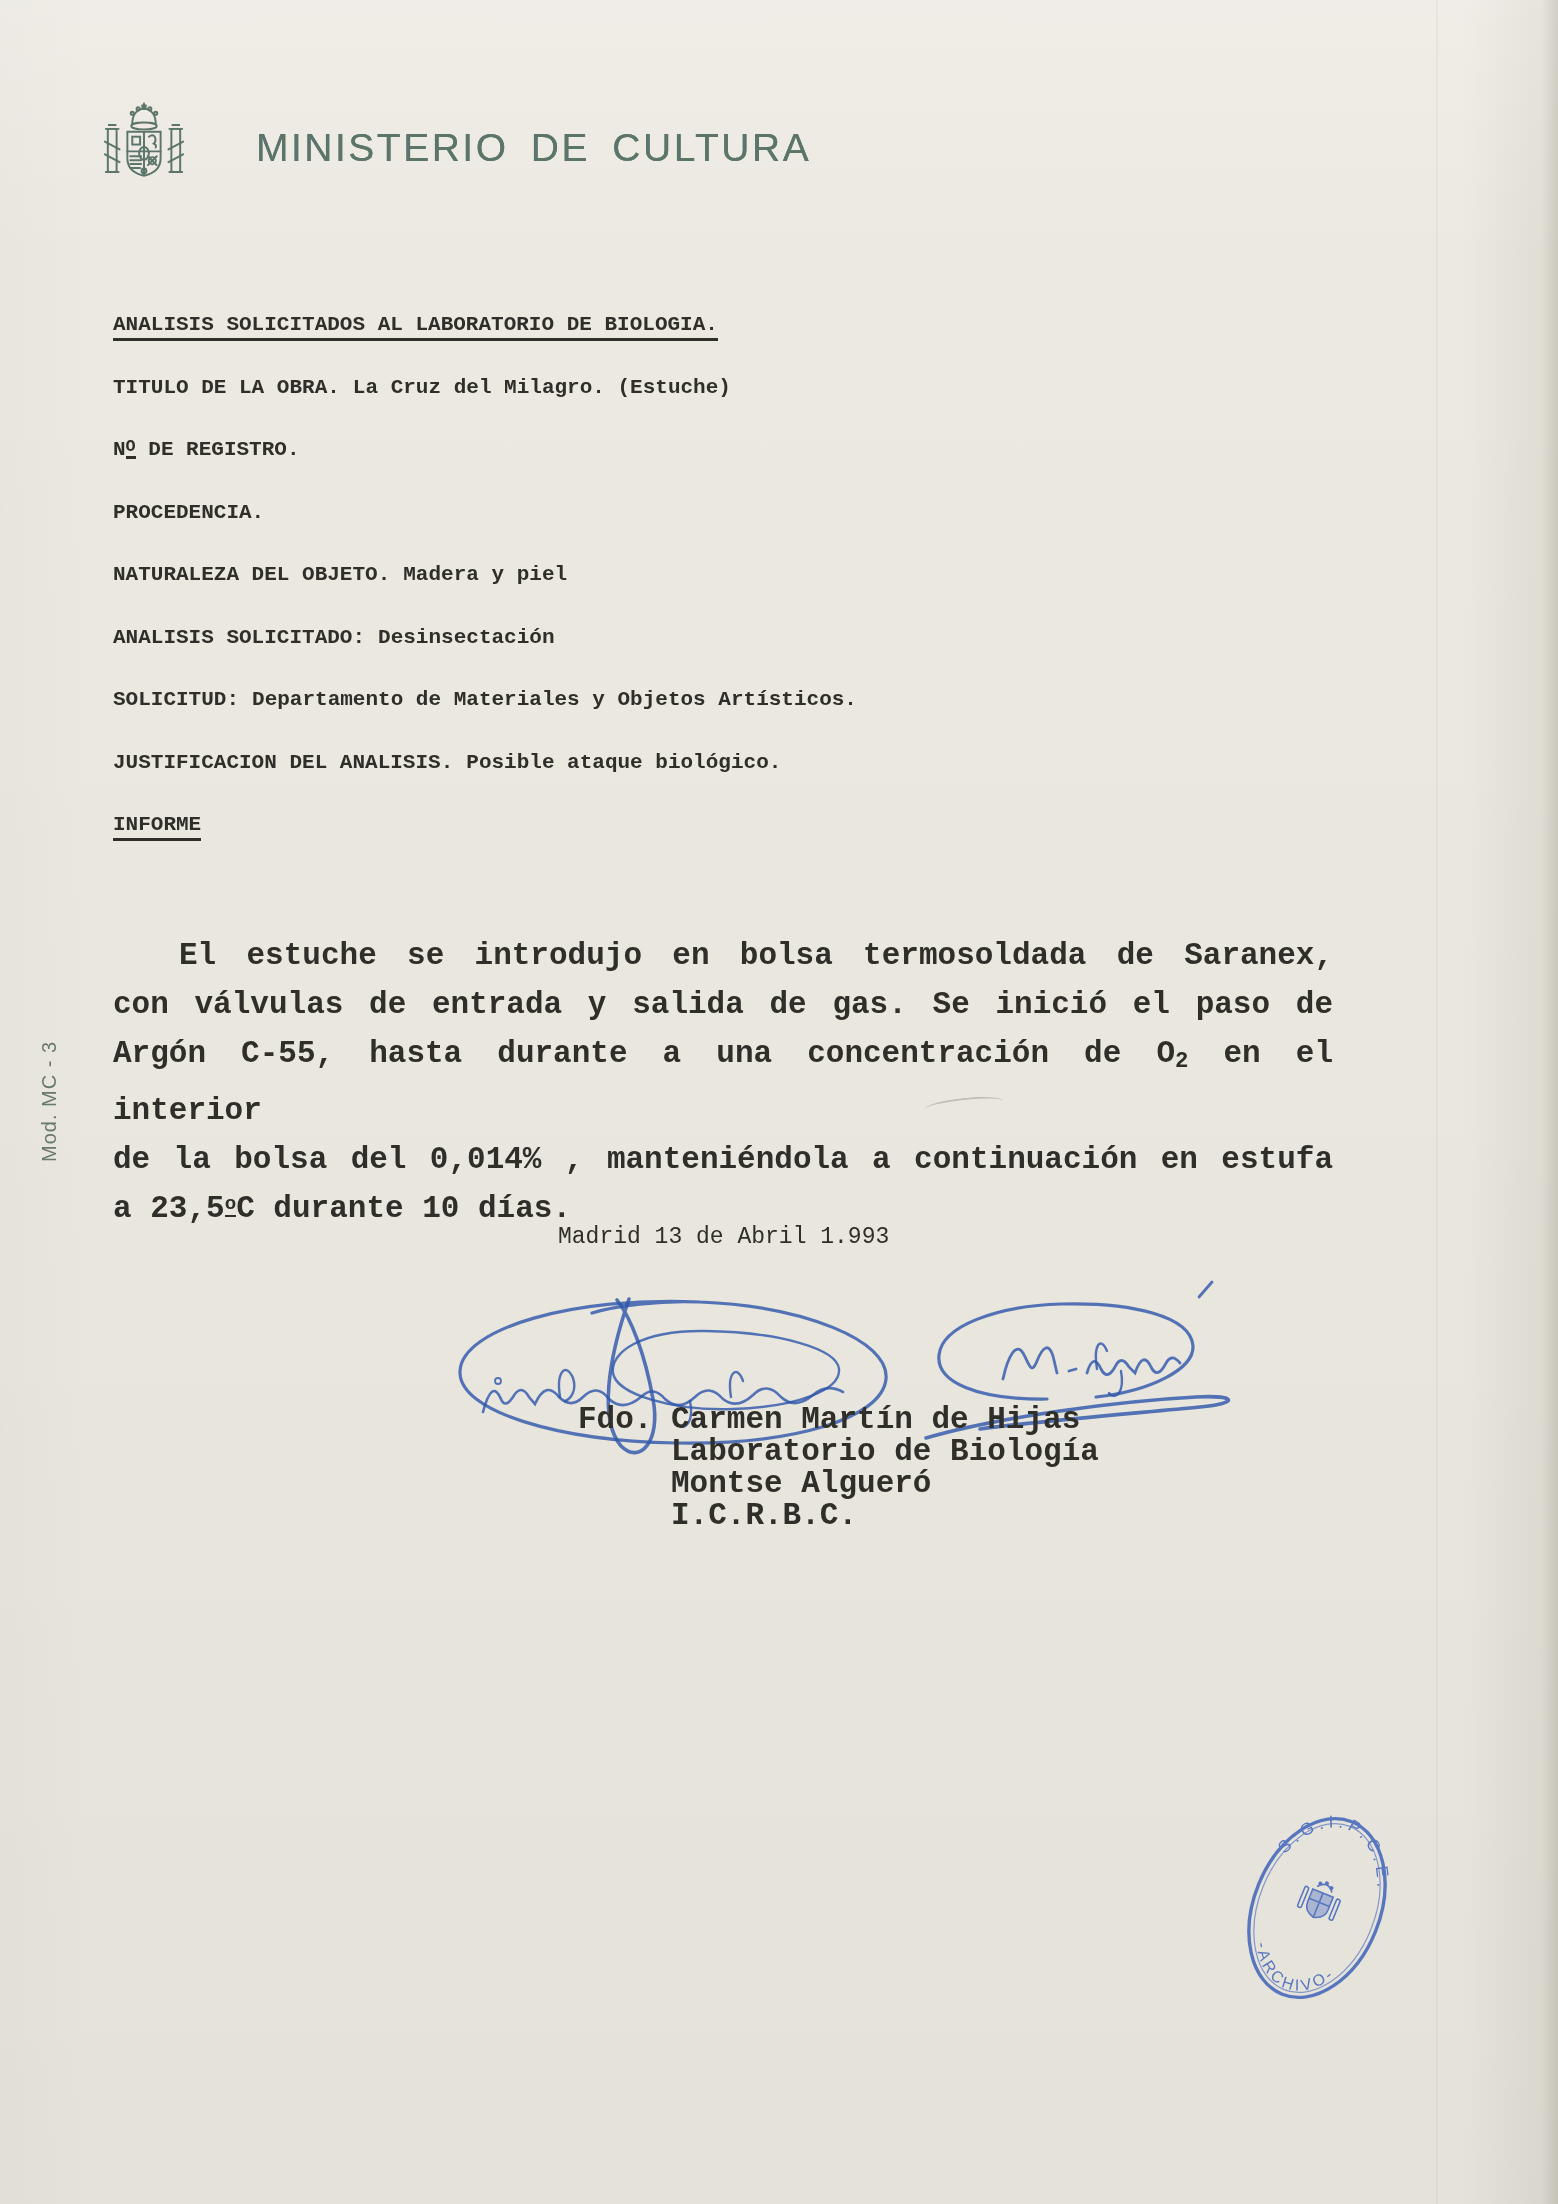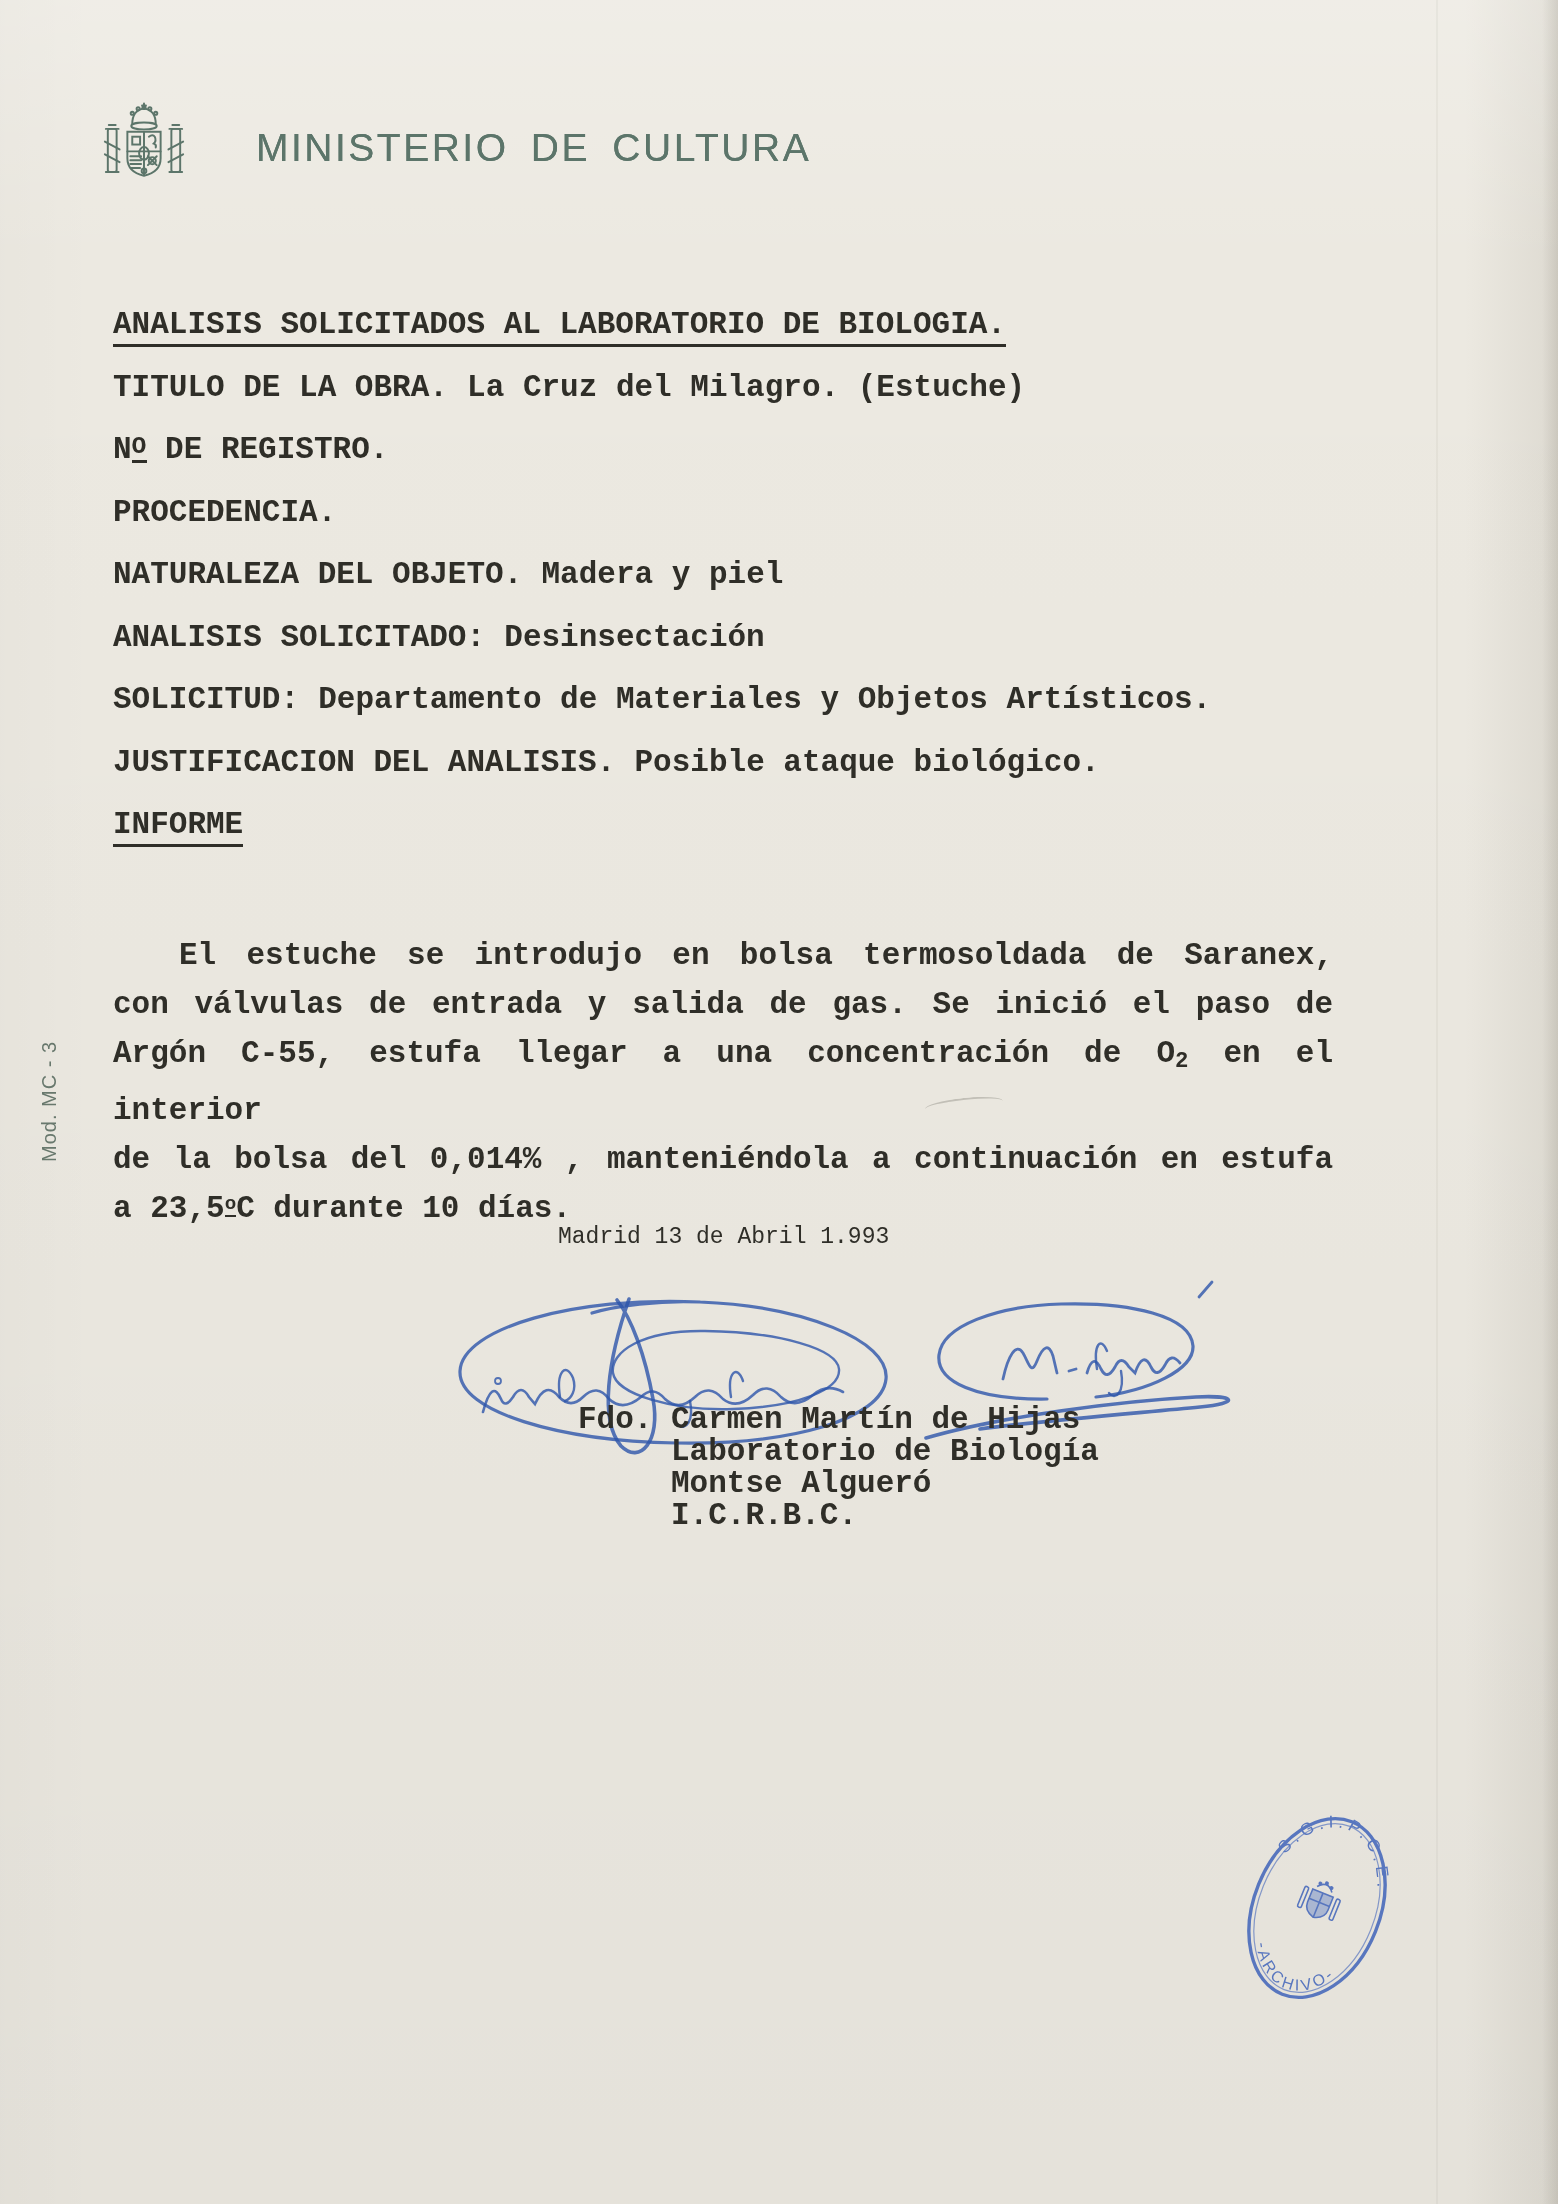--- a/index.html
+++ b/index.html
@@ -21,21 +21,21 @@
     font-size:39px;letter-spacing:2.5px;word-spacing:9px;
     color:#5c756a;text-shadow:0 0 .5px #5c756a;
   }
   
   .mod-note{
     position:absolute;left:38px;top:1162px;transform:rotate(-90deg);transform-origin:0 0;
     font-family:"Liberation Sans", sans-serif;font-size:20px;letter-spacing:1px;
     color:#68786d;white-space:nowrap;
   }
   
-  .fields{position:absolute;left:113px;top:294px;font-size:31px;font-weight:700;white-space:nowrap;}
+  .fields{position:absolute;left:113px;top:294px;font-size:21px;font-weight:700;white-space:nowrap;}
   .fline{height:62.5px;line-height:62.5px;}
   .u{border-bottom:3px solid #2f2e28;padding-bottom:2px;}
   .val{margin-left:.62em;}
   .ord-caps{font-size:.8em;vertical-align:.22em;border-bottom:3px solid currentColor;line-height:1;}
   .ord-small{font-size:.62em;vertical-align:.40em;border-bottom:2.5px solid currentColor;line-height:1;}
   
   .para{position:absolute;left:113px;top:931px;width:1220px;font-size:31px;font-weight:700;}
   .pline{line-height:49px;text-align:justify;text-align-last:justify;}
   .pline.first{padding-left:66px;}
   .pline.last{text-align-last:left;}
@@ -107,21 +107,21 @@
     <div class="fline"><span>SOLICITUD:</span><span class="val">Departamento de Materiales y Objetos Artísticos.</span></div>
 
     <div class="fline"><span>JUSTIFICACION DEL ANALISIS.</span><span class="val">Posible ataque biológico.</span></div>
 
     <div class="fline"><span class="u">INFORME</span></div>
   </div>
 
   <div class="para">
     <div class="pline first">El estuche se introdujo en bolsa termosoldada de Saranex,</div>
     <div class="pline">con válvulas de entrada y salida de gas. Se inició el paso de</div>
-    <div class="pline"><span>Argón C-55, estufa llegar a una concentración de O</span><span class="sub">2</span><span> en el interior</span></div>
+    <div class="pline"><span>Argón C-55, hasta durante a una concentración de O</span><span class="sub">2</span><span> en el interior</span></div>
     <div class="pline">de la bolsa del 0,014% , manteniéndola a continuación en estufa</div>
     <div class="pline last"><span>a 23,5</span><span class="ord-small">o</span><span>C durante 10 días.</span></div>
   </div>
 
   <div class="date-line">Madrid 13 de Abril 1.993</div>
 
   <svg class="sig-svg" width="880" height="190" viewBox="430 1270 880 190" fill="none" stroke="rgba(45,85,170,.8)" stroke-width="3.2" stroke-linecap="round">
 
     <g>
       <path d="M700 1302 C575 1296 462 1328 460 1371 C458 1412 560 1441 676 1443 C792 1445 882 1419 886 1379 C890 1340 802 1306 700 1302 C660 1300 615 1306 592 1313"></path>

